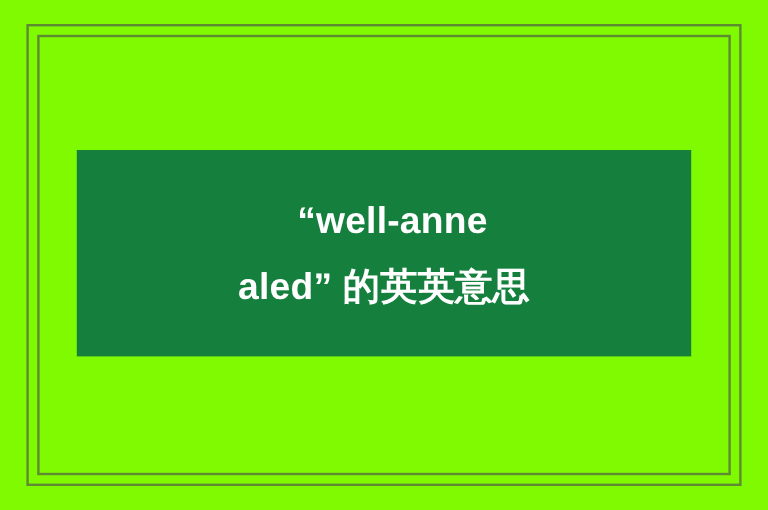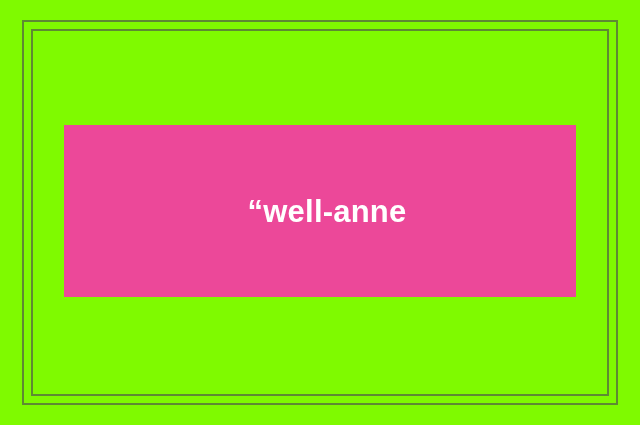--- a/index.html
+++ b/index.html
@@ -45,21 +45,21 @@
     box-sizing: border-box;
   }
 
   
   #text-panel {
     position: absolute;
     left: 64px;
     top: 125px;
     width: 512px;
     height: 172px;
-    background: #ec4899;
+    background: #15803d;
     box-sizing: border-box;
     display: flex;
     flex-direction: column;
     align-items: center;
     justify-content: center;
   }
 
   .headline {
     color: #FFFFFF;
     font-family: "Liberation Sans", "DejaVu Sans", sans-serif;
@@ -79,15 +79,16 @@
 <body>
 
 <div id="poster">
 
   <div id="outer-frame"></div>
 
   <div id="inner-frame"></div>
 
   <div id="text-panel">
     <div class="headline line-1">“well-anne</div>
+    <div class="headline line-2">aled” 的英英意思</div>
   </div>
 
 </div>
 
 </body></html>

